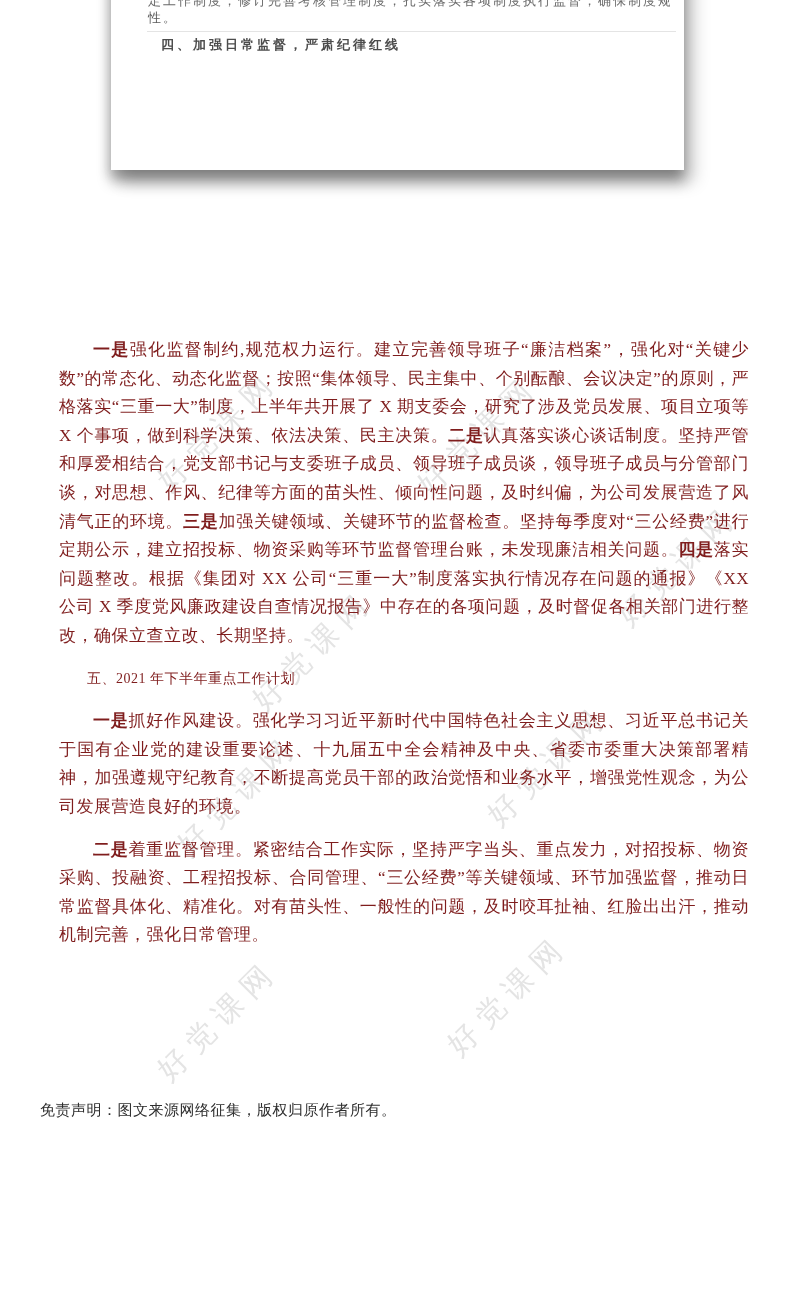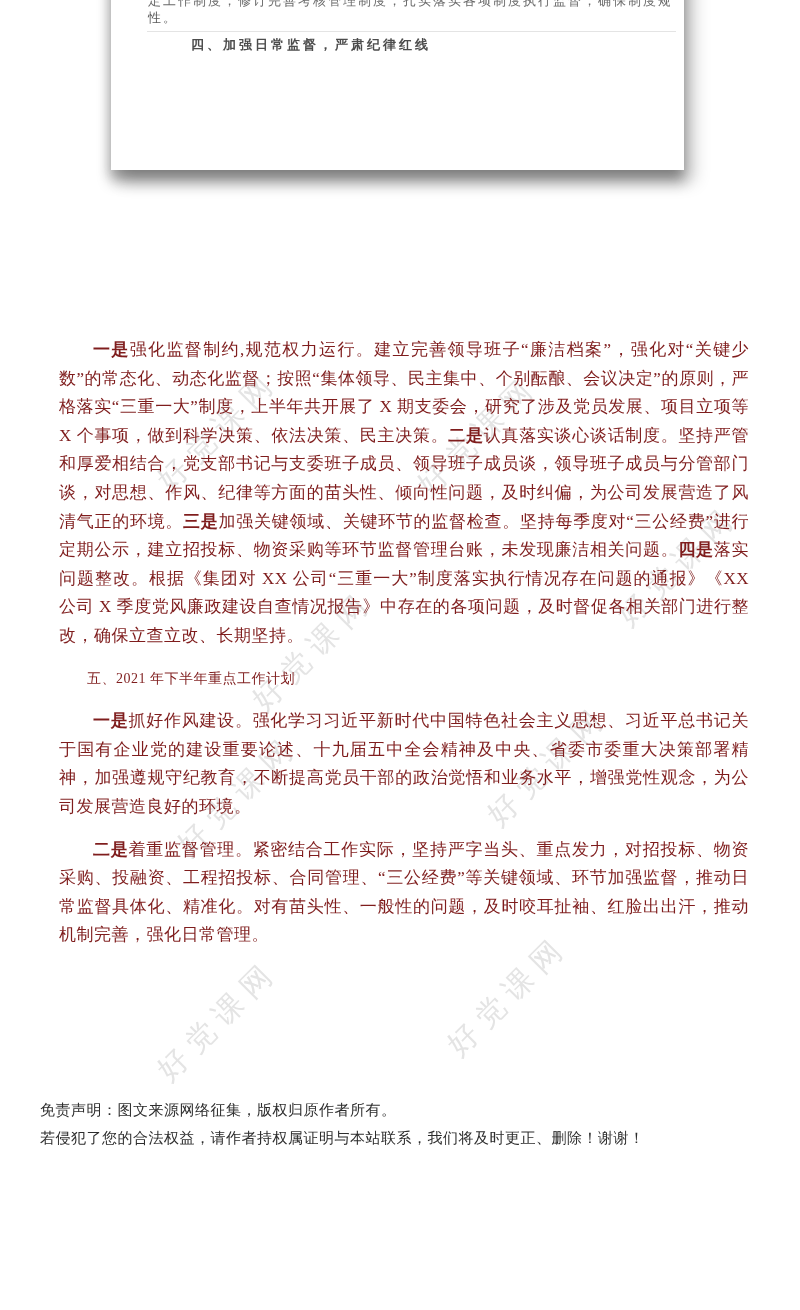--- a/index.html
+++ b/index.html
@@ -43,21 +43,21 @@
   }
   .card-cont-line {
     position:absolute; top:72px; left:37px;
     font-size:13px; line-height:15px; color:#5a5a5a; letter-spacing:2px;
   }
   .card-rule {
     position:absolute; top:93px; left:36px; right:8px; height:1px;
     background:#e4e4e4;
   }
   .card-heading {
-    position:absolute; top:99px; left:80px;
+    position:absolute; top:99px; left:50px;
     font-size:13px; line-height:16px; color:#4c4c4c;
     font-weight:bold; letter-spacing:3px;
   }
 
   
   .article {
     position:absolute; left:59px; top:336px; width:690px; z-index:1;
     font-size:17px; line-height:28.6px; color:#7f1d1d;
     text-align:justify; letter-spacing:0.5px;
   }
@@ -97,14 +97,13 @@
 
 <div class="article">
   <p><b>一是</b><span>强化监督制约,规范权力运行。建立完善领导班子“廉洁档案”，强化对“关键少数”的常态化、动态化监督；按照“集体领导、民主集中、个别酝酿、会议决定”的原则，严格落实“三重一大”制度，上半年共开展了 X 期支委会，研究了涉及党员发展、项目立项等 X 个事项，做到科学决策、依法决策、民主决策。</span><b>二是</b><span>认真落实谈心谈话制度。坚持严管和厚爱相结合，党支部书记与支委班子成员、领导班子成员谈，领导班子成员与分管部门谈，对思想、作风、纪律等方面的苗头性、倾向性问题，及时纠偏，为公司发展营造了风清气正的环境。</span><b>三是</b><span>加强关键领域、关键环节的监督检查。坚持每季度对“三公经费”进行定期公示，建立招投标、物资采购等环节监督管理台账，未发现廉洁相关问题。</span><b>四是</b><span>落实问题整改。根据《集团对 XX 公司“三重一大”制度落实执行情况存在问题的通报》《XX 公司 X 季度党风廉政建设自查情况报告》中存在的各项问题，及时督促各相关部门进行整改，确保立查立改、长期坚持。</span></p>
   <h3 class="section-heading">五、2021 年下半年重点工作计划</h3>
   <p><b>一是</b><span>抓好作风建设。强化学习习近平新时代中国特色社会主义思想、习近平总书记关于国有企业党的建设重要论述、十九届五中全会精神及中央、省委市委重大决策部署精神，加强遵规守纪教育，不断提高党员干部的政治觉悟和业务水平，增强党性观念，为公司发展营造良好的环境。</span></p>
   <p><b>二是</b><span>着重监督管理。紧密结合工作实际，坚持严字当头、重点发力，对招投标、物资采购、投融资、工程招投标、合同管理、“三公经费”等关键领域、环节加强监督，推动日常监督具体化、精准化。对有苗头性、一般性的问题，及时咬耳扯袖、红脸出出汗，推动机制完善，强化日常管理。</span></p>
 </div>
 
 <div class="disclaimer">
   <div>免责声明：图文来源网络征集，版权归原作者所有。</div>
-  <div>若侵犯了您的合法权益，请作者持权属证明与本站联系，我们将及时更正、删除！谢谢！</div>
 </div>
 
 </body></html>

